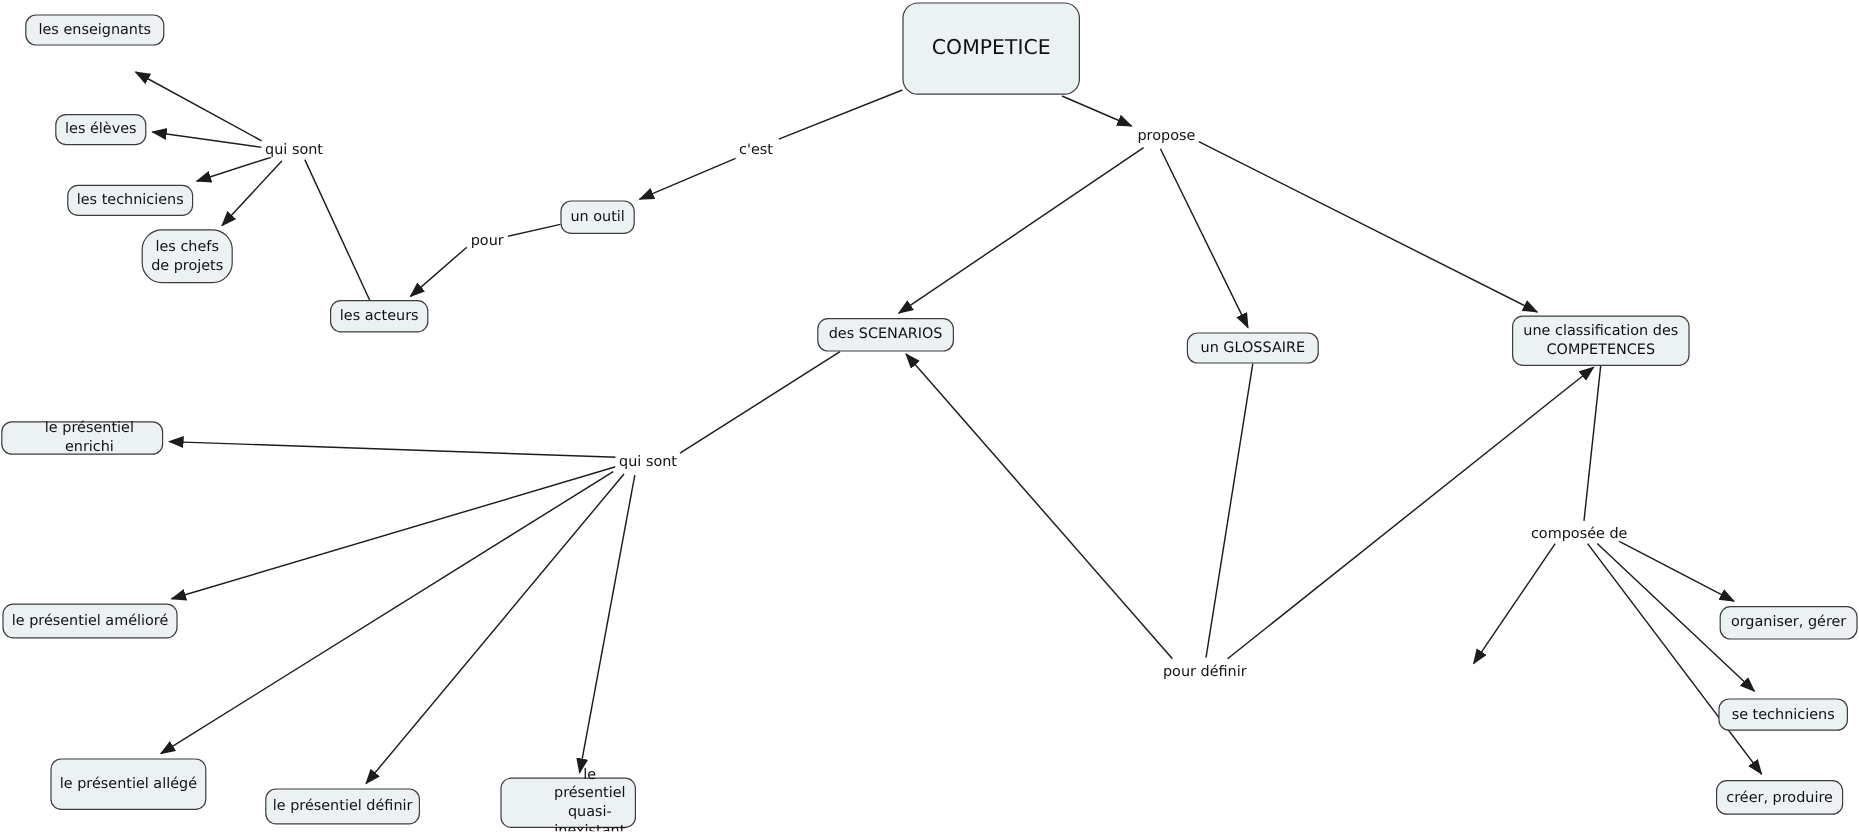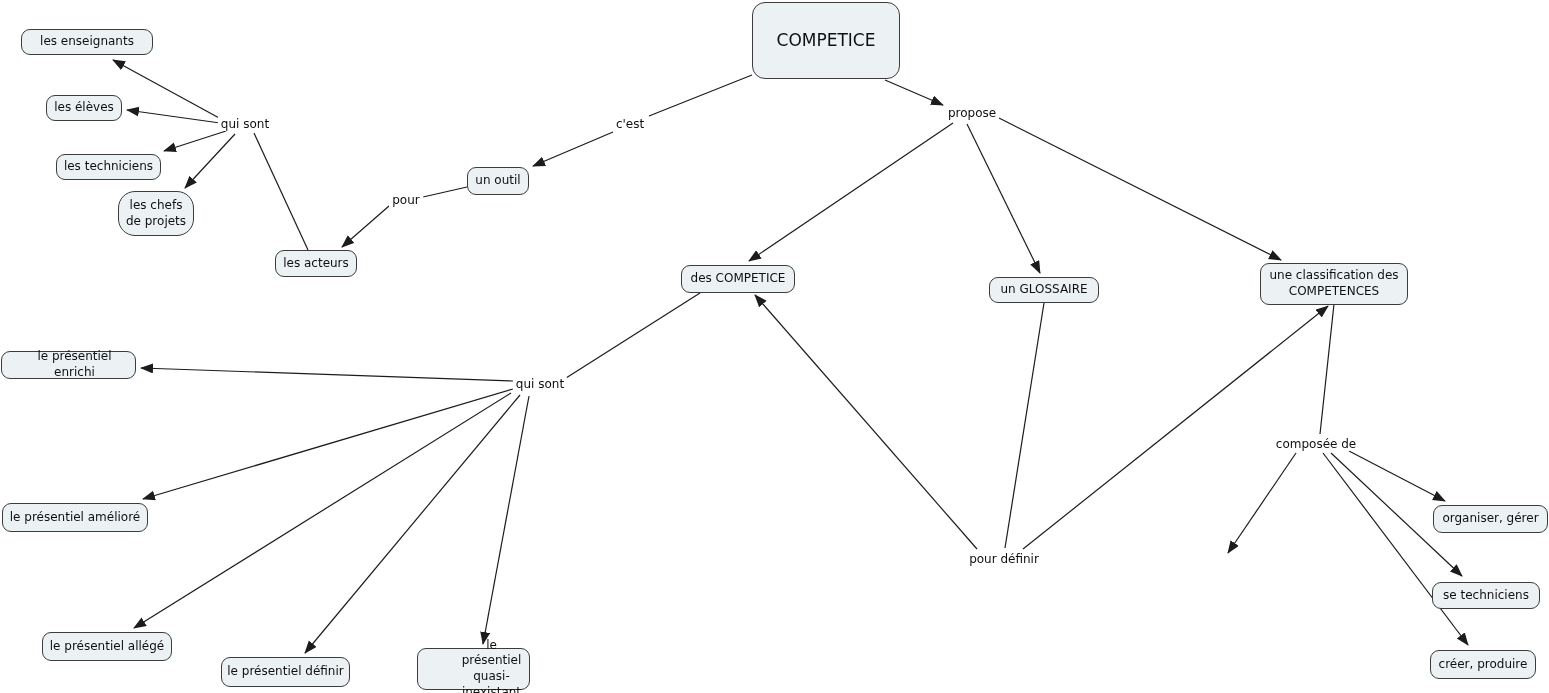--- a/index.html
+++ b/index.html
@@ -74,34 +74,34 @@
       <line x1="977" y1="549" x2="755" y2="295" stroke="#1c1c1c" stroke-width="1.2" marker-end="url(#arrowhead)"></line>
       <line x1="1023" y1="549" x2="1328" y2="306" stroke="#1c1c1c" stroke-width="1.2" marker-end="url(#arrowhead)"></line>
       <line x1="1334" y1="304" x2="1320" y2="434" stroke="#1c1c1c" stroke-width="1.2"></line>
       <line x1="1296" y1="453" x2="1228" y2="553" stroke="#1c1c1c" stroke-width="1.2" marker-end="url(#arrowhead)"></line>
       <line x1="1349" y1="451" x2="1445" y2="501" stroke="#1c1c1c" stroke-width="1.2" marker-end="url(#arrowhead)"></line>
       <line x1="1331" y1="453" x2="1462" y2="576" stroke="#1c1c1c" stroke-width="1.2" marker-end="url(#arrowhead)"></line>
       <line x1="1323" y1="453" x2="1468" y2="645" stroke="#1c1c1c" stroke-width="1.2" marker-end="url(#arrowhead)"></line>
     </svg>
 
   <div class="node title" style="left: 752px; top: 2px; width: 148px; height: 77px;">COMPETICE</div>
-  <div class="node" style="left: 21px; top: 29px; width: 132px; height: 26px;">les enseignants</div>
+  <div class="node" style="left: 21px; top: 12px; width: 116px; height: 26px;">les enseignants</div>
   <div class="node" style="left: 46px; top: 95px; width: 76px; height: 26px;">les élèves</div>
   <div class="node" style="left: 56px; top: 154px; width: 105px; height: 26px;">les techniciens</div>
   <div class="node" style="left: 118px; top: 191px; width: 76px; height: 45px; border-radius: 17px;">les chefs
 de projets</div>
   <div class="node" style="left: 467px; top: 167px; width: 62px; height: 28px;">un outil</div>
   <div class="node" style="left: 275px; top: 250px; width: 82px; height: 27px;">les acteurs</div>
-  <div class="node" style="left: 681px; top: 265px; width: 114px; height: 28px;">des COMPETICE</div>
+  <div class="node" style="left: 681px; top: 265px; width: 114px; height: 28px;">des SCENARIOS</div>
   <div class="node" style="left: 989px; top: 277px; width: 110px; height: 26px;">un GLOSSAIRE</div>
   <div class="node" style="left: 1260px; top: 263px; width: 148px; height: 42px;">une classification des
 COMPETENCES</div>
   <div class="node" style="left: 1px; top: 351px; width: 135px; height: 28px; padding-left: 16px;">le présentiel enrichi</div>
   <div class="node" style="left: 2px; top: 503px; width: 146px; height: 29px;">le présentiel amélioré</div>
-  <div class="node" style="left: 42px; top: 632px; width: 130px; height: 29px;">le présentiel allégé</div>
+  <div class="node" style="left: 42px; top: 632px; width: 130px; height: 43px;">le présentiel allégé</div>
   <div class="node" style="left: 221px; top: 657px; width: 129px; height: 30px;">le présentiel définir</div>
   <div class="node" style="left: 417px; top: 648px; width: 113px; height: 42px; padding-left: 40px;">le présentiel
 quasi-inexistant</div>
   <div class="node" style="left: 1433px; top: 505px; width: 115px; height: 28px;">organiser, gérer</div>
   <div class="node" style="left: 1432px; top: 582px; width: 108px; height: 27px;">se techniciens</div>
   <div class="node" style="left: 1430px; top: 650px; width: 106px; height: 29px;">créer, produire</div>
 
   <div class="link-label" style="left: 245px; top: 124px;">qui sont</div>
   <div class="link-label" style="left: 630px; top: 124px;">c'est</div>
   <div class="link-label" style="left: 406px; top: 200px;">pour</div>

